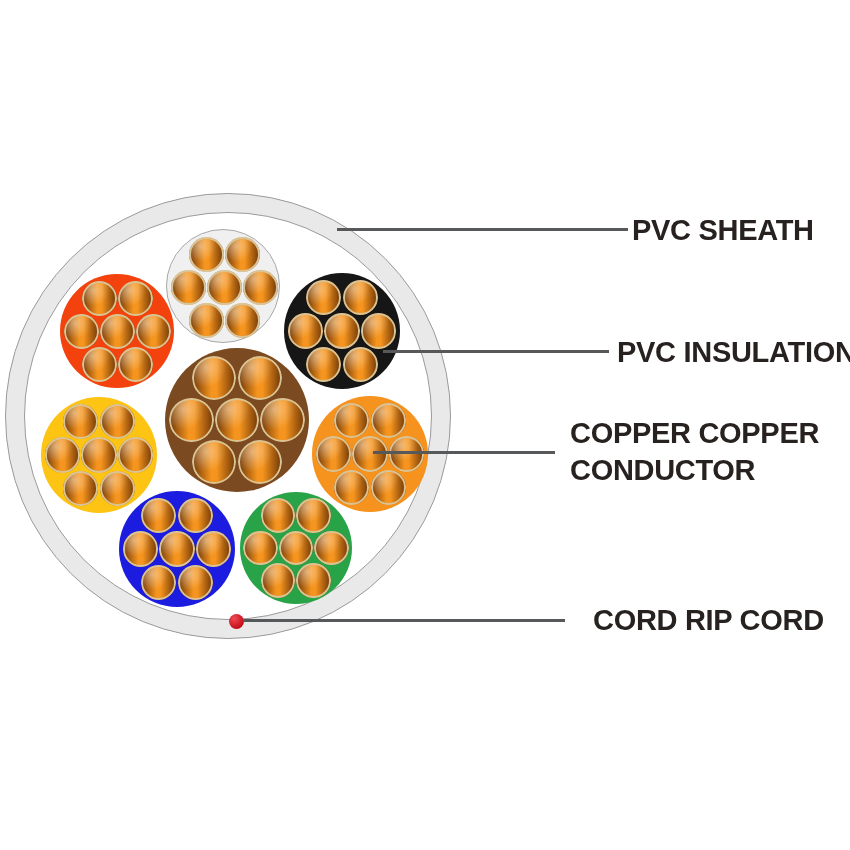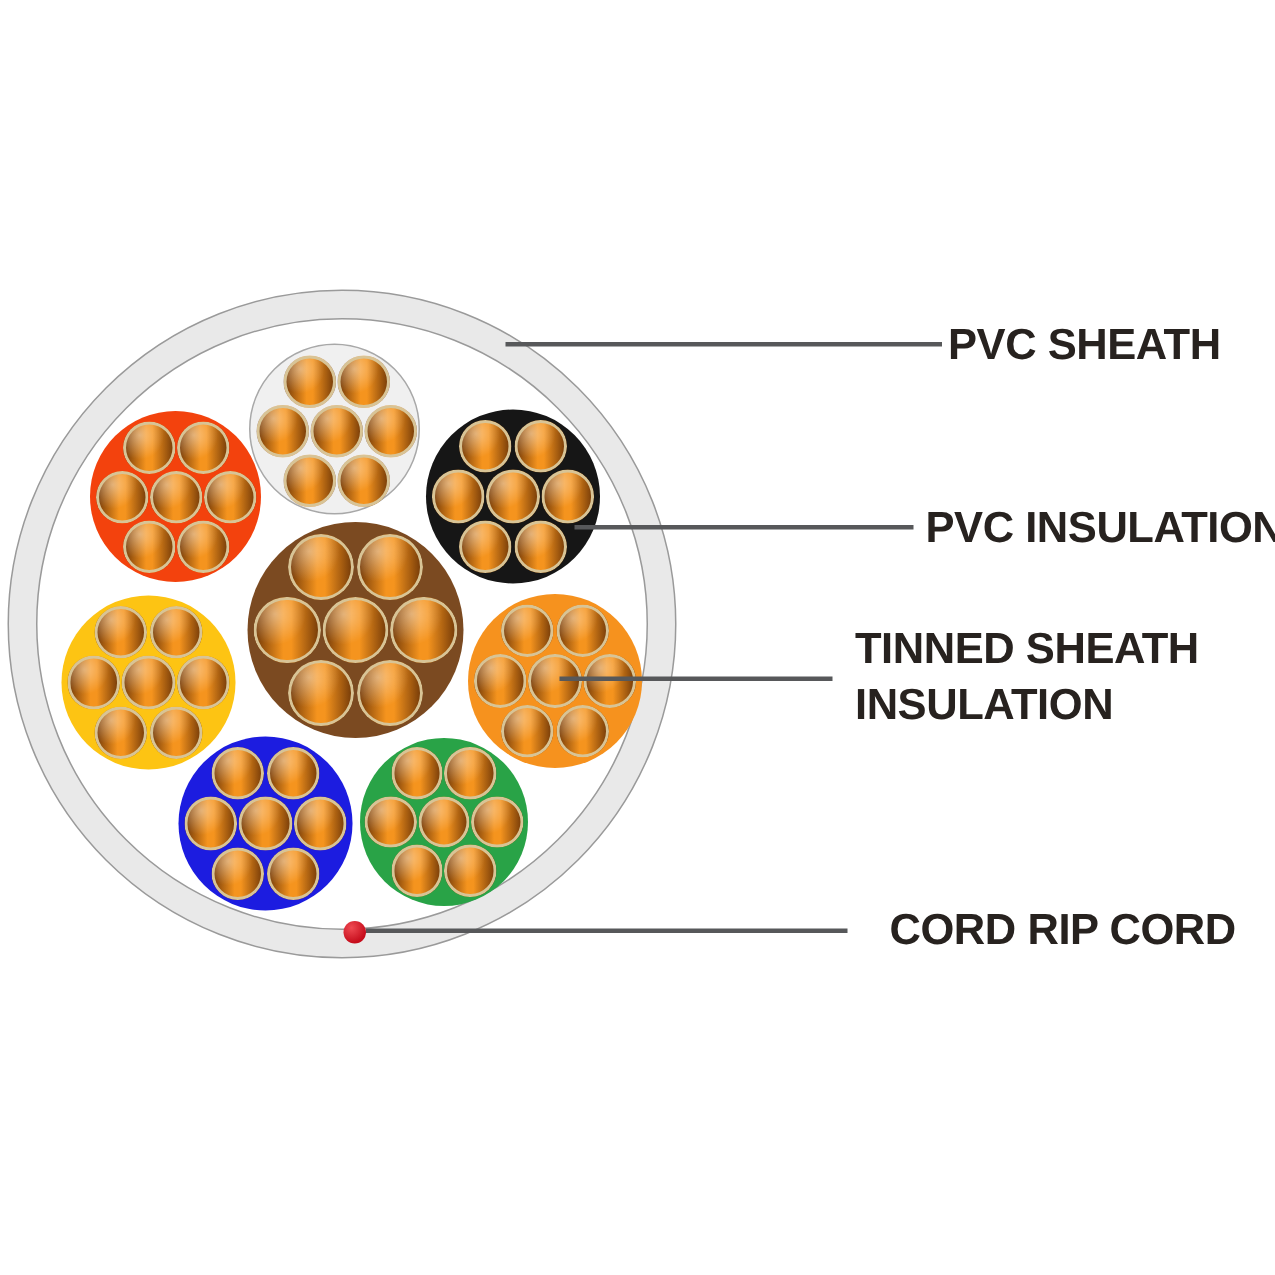--- a/index.html
+++ b/index.html
@@ -165,18 +165,18 @@
   <div id="rip-dot" class="circle"></div>
 
   <div id="line-sheath" class="leader-line"></div>
   <div id="line-insulation" class="leader-line"></div>
   <div id="line-conductor" class="leader-line"></div>
   <div id="line-ripcord" class="leader-line"></div>
 
   <div id="label-sheath" class="label">PVC SHEATH</div>
   <div id="label-insulation" class="label">PVC INSULATION</div>
   <div id="label-conductor" class="label">
-    <div>TINNED SHEATH</div>
-    <div>INSULATION</div>
+    <div>COPPER COPPER</div>
+    <div>CONDUCTOR</div>
   </div>
   <div id="label-ripcord" class="label">CORD RIP CORD</div>
 
 </div>
 
 </body></html>

